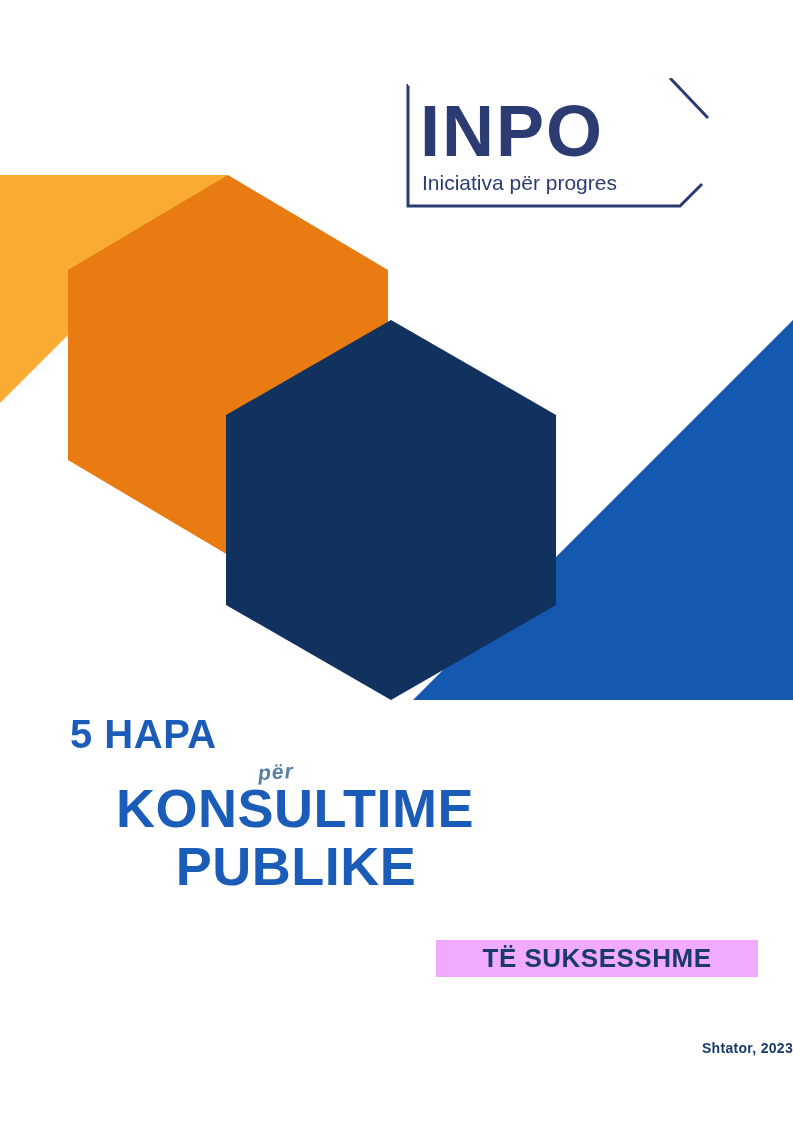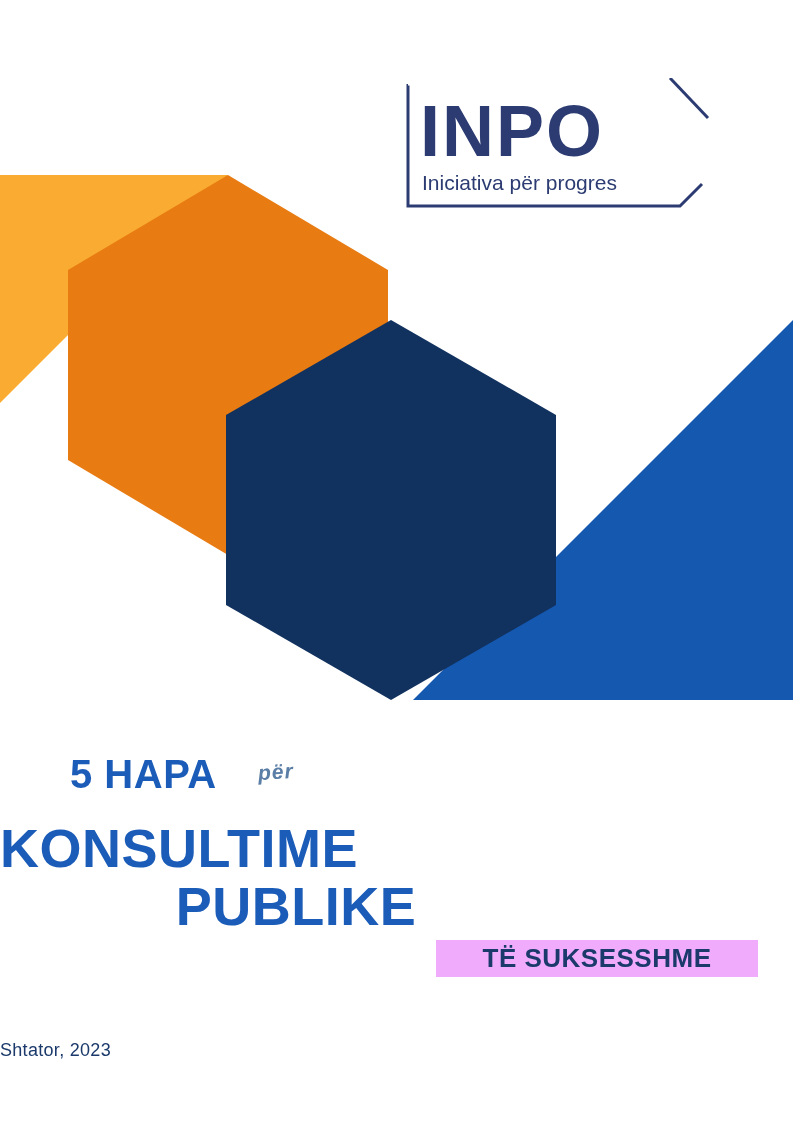--- a/index.html
+++ b/index.html
@@ -34,21 +34,21 @@
     top: 150px;
     width: 793px;
     height: 570px;
   }
   .art svg { display: block; }
 
   
   .title-block {
     position: absolute;
     left: 0;
-    top: 752px;
+    top: 712px;
     width: 652px;
   }
   .line-1 {
     position: relative;
     margin-left: 70px;
     font-size: 40px;
     font-weight: bold;
     letter-spacing: 0.5px;
     color: #1a5cb8;
     display: inline-block;
@@ -59,20 +59,21 @@
     top: 760px;
     font-size: 21px;
     font-style: italic;
     font-weight: bold;
     color: #5b7ea6;
     transform: rotate(-4deg);
     letter-spacing: 1px;
   }
   .line-2 {
     margin-top: 22px;
+    text-align: center;
     font-size: 54px;
     font-weight: bold;
     color: #1a5cb8;
     letter-spacing: 0.5px;
     line-height: 1.08;
     padding-right: 62px;
   }
   .line-3 {
     text-align: center;
     font-size: 54px;
@@ -97,23 +98,23 @@
     font-size: 26px;
     font-weight: bold;
     color: #1b3a6b;
     letter-spacing: 0.5px;
   }
   .date-line {
     position: absolute;
     left: 0;
     top: 1040px;
     width: 793px;
-    text-align: left;
-    font-size: 18px;
-    font-weight: normal;
+    text-align: right;
+    font-size: 14px;
+    font-weight: bold;
     color: #1b3a6b;
     letter-spacing: 0.3px;
   }
 </style>
 </head>
 <body>
 
 <div class="logo">
   <svg width="308" height="135" viewBox="0 0 308 135" xmlns="http://www.w3.org/2000/svg">
 

